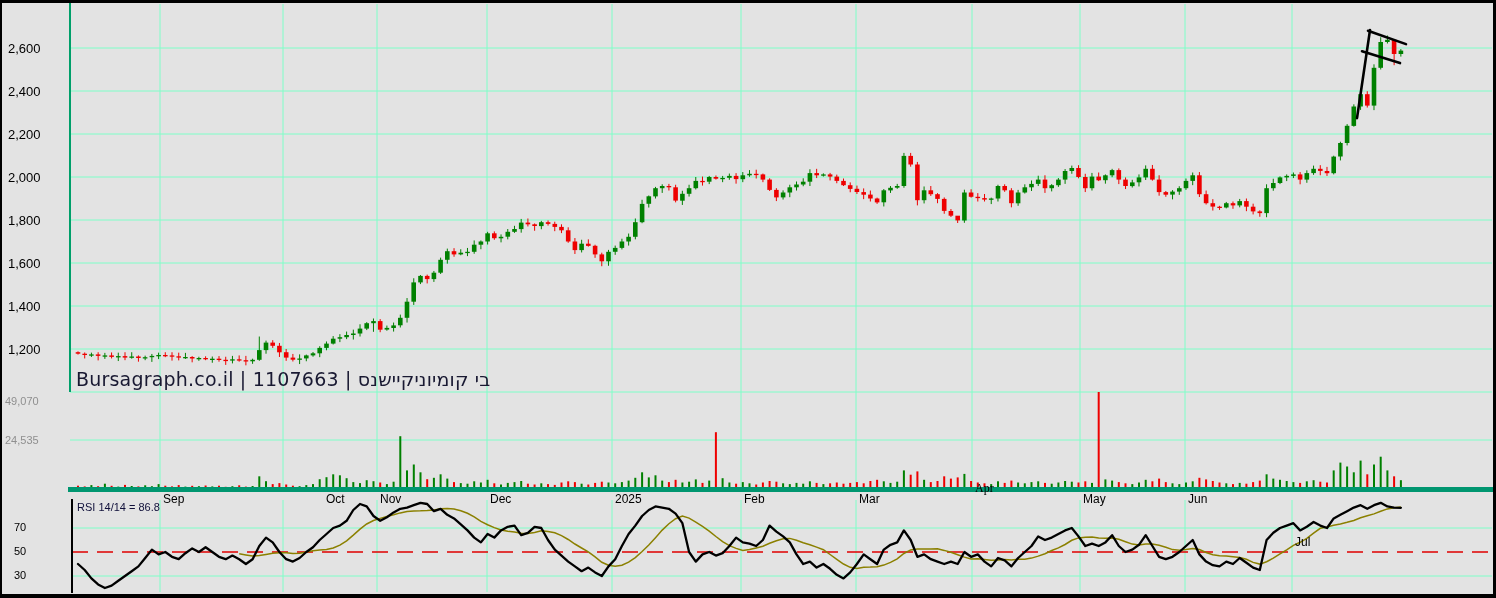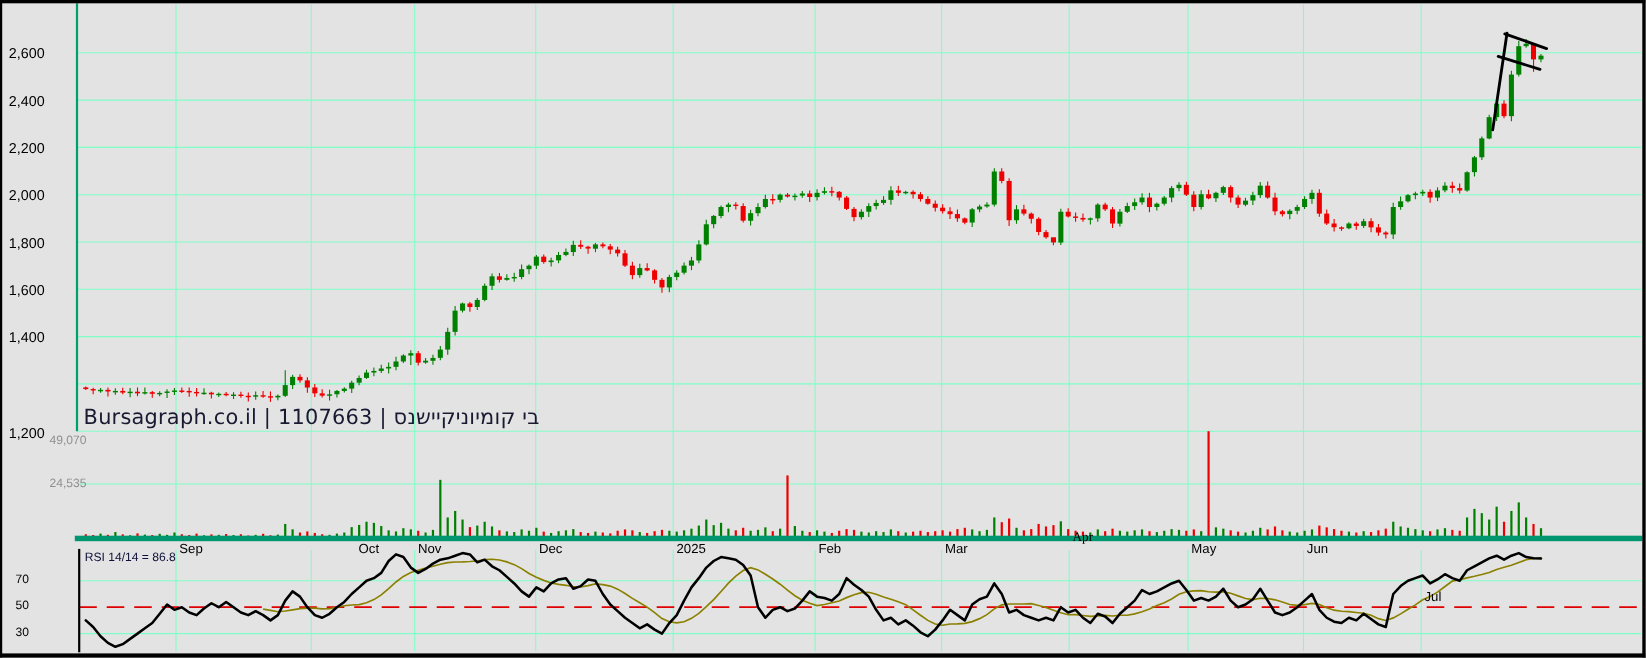--- a/index.html
+++ b/index.html
@@ -9,21 +9,21 @@
     font-family:"Liberation Sans","DejaVu Sans",sans-serif;
     box-sizing:border-box;
   }
   .frame{position:absolute;background:#000;z-index:30;}
   #frame-top{left:0;top:0;width:1496px;height:3px;}
   #frame-left{left:0;top:0;width:2px;height:598px;}
   #frame-right{right:0;top:0;width:3px;height:598px;}
   #frame-bottom{left:0;bottom:0;width:1496px;height:4px;}
   #plot{position:absolute;left:0;top:0;z-index:5;}
   .lbl{position:absolute;color:#000;font-size:13px;line-height:13px;white-space:nowrap;z-index:10;}
-  .vol-lbl{color:#8f8f8f;font-size:11px;line-height:11px;margin-left:40px;}
+  .vol-lbl{color:#8f8f8f;font-size:11px;line-height:11px;}
   .rsi-lbl{font-size:11px;line-height:11px;}
   .month-lbl{font-size:12px;line-height:12px;}
   #watermark{
     position:absolute;left:76px;top:368px;z-index:12;
     font-size:19px;color:#191932;letter-spacing:0.2px;
     font-family:"DejaVu Sans","Liberation Sans",sans-serif;
   }
   #rsi-indicator-label{
     position:absolute;left:77px;top:501px;z-index:12;
     font-size:11px;color:#10103a;
@@ -681,21 +681,21 @@
   <div id="rsi-indicator-label">RSI 14/14 = 86.8</div>
 
   <div id="price-axis">
       <div class="lbl " style="left: 8px; top: 42px;">2,600</div>
       <div class="lbl " style="left: 8px; top: 85px;">2,400</div>
       <div class="lbl " style="left: 8px; top: 128px;">2,200</div>
       <div class="lbl " style="left: 8px; top: 171px;">2,000</div>
       <div class="lbl " style="left: 8px; top: 214px;">1,800</div>
       <div class="lbl " style="left: 8px; top: 257px;">1,600</div>
       <div class="lbl " style="left: 8px; top: 300px;">1,400</div>
-      <div class="lbl " style="left: 8px; top: 343px; margin-top: 44px;">1,200</div>
+      <div class="lbl " style="left: 8px; top: 343px;">1,200</div>
     </div>
   <div id="volume-axis">
       <div class="lbl vol-lbl" style="left: 5px; top: 396px;">49,070</div>
       <div class="lbl vol-lbl" style="left: 5px; top: 435px;">24,535</div>
     </div>
   <div id="month-axis">
       <div class="lbl month-lbl" style="left: 163px; top: 493px;">Sep</div>
       <div class="lbl month-lbl" style="left: 286px; top: 493px; padding-left: 40px;">Oct</div>
       <div class="lbl month-lbl" style="left: 380px; top: 493px;">Nov</div>
       <div class="lbl month-lbl" style="left: 490px; top: 493px;">Dec</div>

